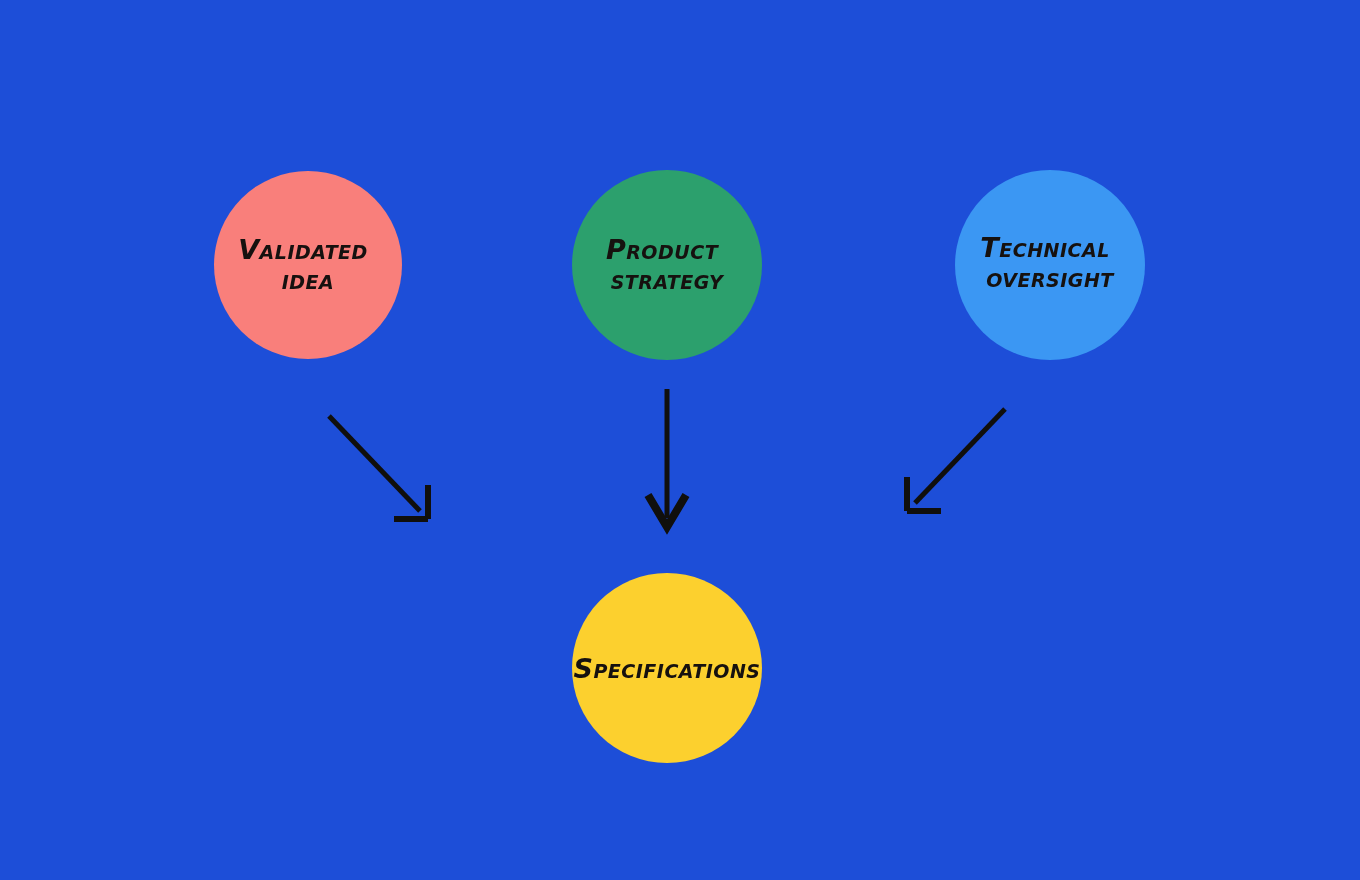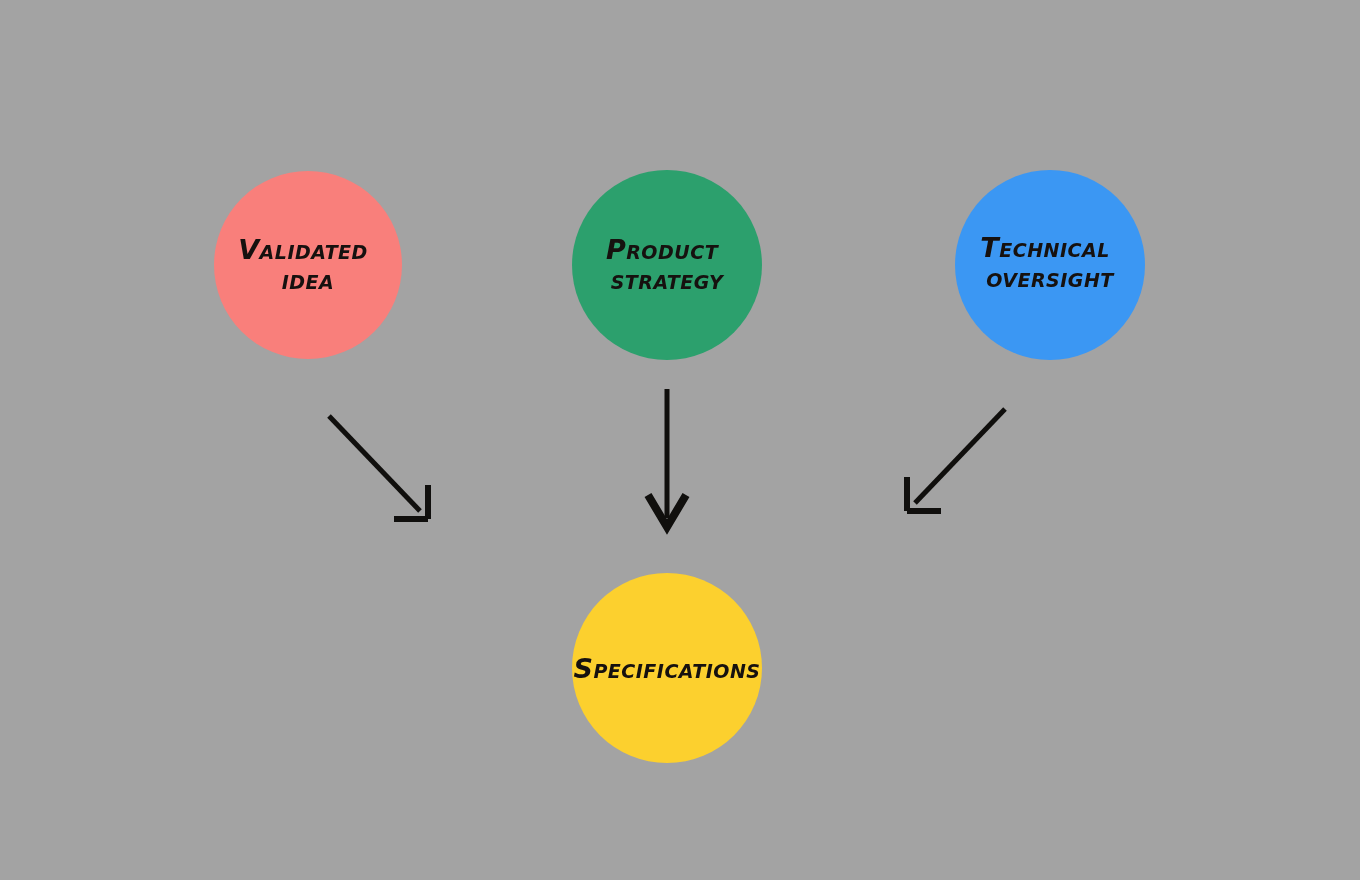--- a/index.html
+++ b/index.html
@@ -11,21 +11,21 @@
   body {
     width: 1360px;
     height: 880px;
     font-family: "DejaVu Sans", sans-serif;
     overflow: hidden;
   }
   #canvas {
     position: relative;
     width: 1360px;
     height: 880px;
-    background: #a3a3a3;
+    background: #1d4ed8;
     text-decoration: underline;
   }
   #diagram-svg {
     position: absolute;
     top: 0;
     left: 0;
     width: 1360px;
     height: 880px;
   }
   .node-group { cursor: default; }

